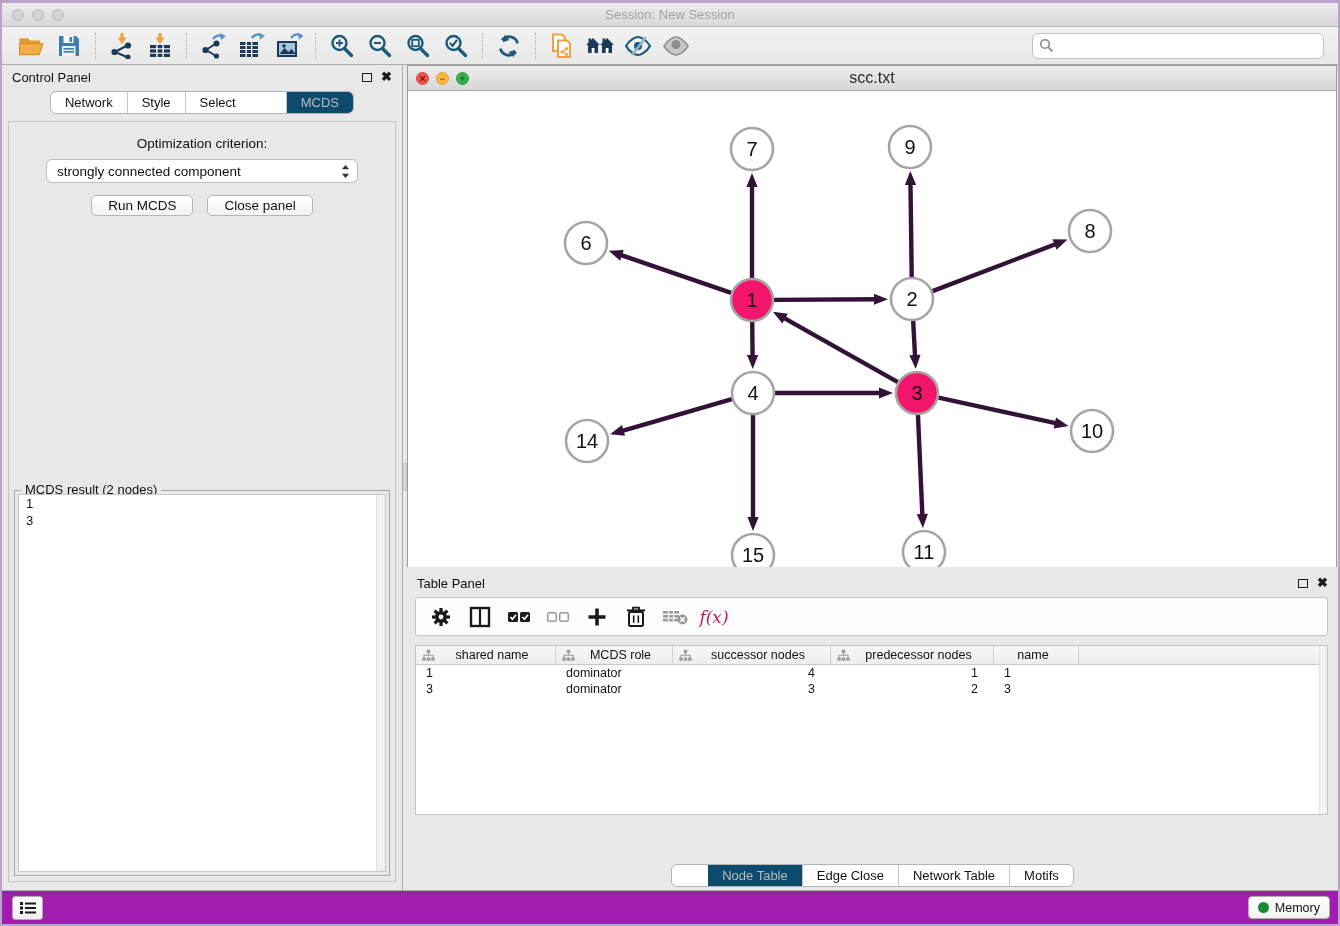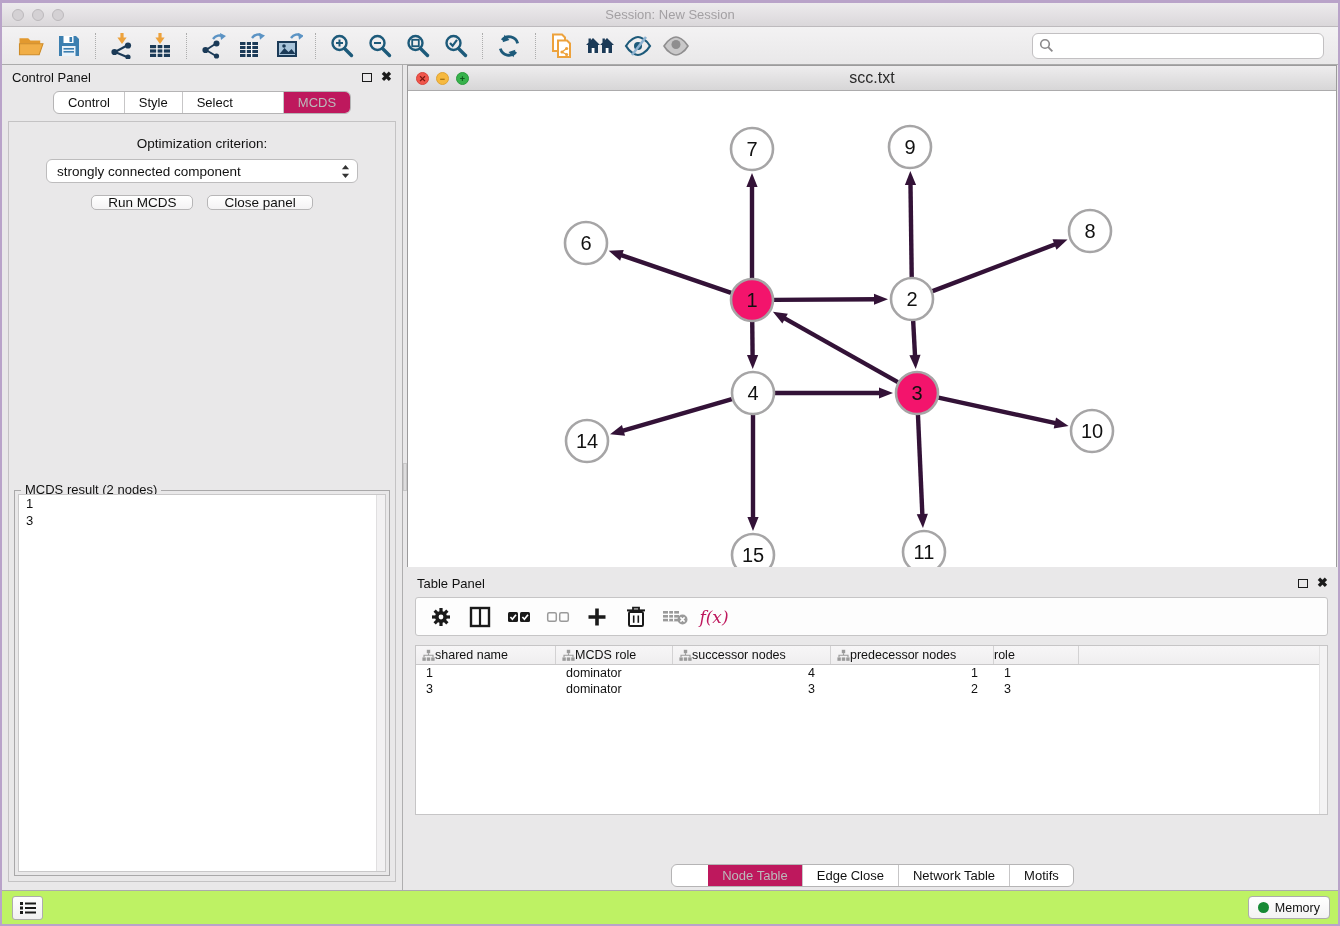--- a/index.html
+++ b/index.html
@@ -30,31 +30,31 @@
   .panel-header { height:24px; display:flex; align-items:center; padding:0 10px; }
   .panel-header .ph-title { font-size:13px; color:#111; flex:1; }
   .ph-ctrl { display:flex; gap:9px; align-items:center; }
   .float-ico { width:10px; height:9px; border:1.6px solid #1A1A1A; display:inline-block; }
   .close-ico { font-size:13px; font-weight:bold; color:#1A1A1A; line-height:10px; }
 
   .tabstrip { display:flex; justify-content:center; margin-top:2px; }
   .tabgroup { display:flex; border:1px solid #B5B4B5; border-radius:6px; overflow:hidden; background:#fff; }
   .tab { font-size:13px; padding:3px 14px; color:#111; border-left:1px solid #C7C6C7; white-space:nowrap; }
   .tab:first-child { border-left:none; }
-  .tab.selected { background:#be185d; color:#BBBABB;margin-left:36px; }
+  .tab.selected { background:#0c4a6e; color:#BBBABB;margin-left:36px; }
 
   .cp-content { position:absolute; left:6px; right:6px; top:56px; bottom:8px;
     border:1px solid #C4C3C4; background:#E9E8E9; }
   .opt-label { text-align:center; font-size:13.5px; margin-top:14px; color:#111; }
   .opt-select { position:relative; margin:8px auto 0; width:312px; height:24px; background:#fff;
     border:1px solid #BDBCBD; border-radius:6px; display:flex; align-items:center;
     padding:0 22px 0 10px; font-size:13.5px; color:#111; }
   .opt-select .chev { position:absolute; right:7px; top:4px; }
   .btn-row { display:flex; justify-content:center; gap:14px; margin-top:12px; }
-  .pbtn { height:15px; padding:0 16px; background:linear-gradient(#FFFFFF,#F4F3F4);
+  .pbtn { height:21px; padding:0 16px; background:linear-gradient(#FFFFFF,#F4F3F4);
     border:1px solid #B7B6B7; border-radius:5px; font-size:13.5px; color:#111;
     display:flex; align-items:center; }
 
   .result-group { position:absolute; left:5px; right:5px; top:368px; bottom:5px;
     border:1px solid #A9A8A9; }
   .result-legend { position:absolute; top:-9px; left:6px; background:#E9E8E9; padding:0 4px;
     font-size:13px; color:#111; }
   .result-list { position:absolute; inset:3px; background:#fff; border:1px solid #C9C8C9; overflow:hidden; }
   .result-scroll { position:absolute; right:0; top:0; bottom:0; width:9px; background:#F2F1F2; border-left:1px solid #E0DFE0; }
   .result-line { font-size:13px; color:#111; padding:1px 0 1px 7px; }
@@ -84,28 +84,28 @@
   .tp-toolbar { position:absolute; left:8px; right:10px; top:30px; height:39px; background:#FDFDFD;
     border:1px solid #C6C5C6; border-radius:3px; display:flex; align-items:center; padding:0 12px; gap:13px; }
   .tp-ico { display:flex; align-items:center; justify-content:center; width:26px; height:26px; }
   .fx-glyph { font-family:"DejaVu Serif", serif; font-style:italic; font-size:17px; color:#be185d; }
   .tp-table { position:absolute; left:8px; right:10px; top:78px; height:170px; background:#fff;
     border:1px solid #C6C5C6; overflow:hidden; }
   .tp-scroll { position:absolute; right:0; top:0; bottom:0; width:8px; background:#F4F3F4; border-left:1px solid #E3E2E3; }
   .thead { display:flex; border-bottom:1px solid #C9C8C9; background:linear-gradient(#F7F6F7,#EFEEEF); height:19px; }
   .th { display:flex; align-items:center; font-size:12.5px; color:#111; border-right:1px solid #D3D2D3; position:relative; }
   .th .tree { margin-left:6px; }
-  .th .th-label { flex:1; padding-right:6px; }
+  .th .th-label { flex:1; text-align:center; padding-right:6px; }
   .trow { display:flex; height:16px; align-items:center; }
   .td { font-size:12.5px; color:#111; overflow:hidden; white-space:nowrap; }
 
   .tp-tabs { position:absolute; left:0; right:0; bottom:3px; display:flex; justify-content:center; }
 
   
-  .statusbar { position:absolute; left:0; right:0; bottom:0; height:34px; background:#bef264;
+  .statusbar { position:absolute; left:0; right:0; bottom:0; height:34px; background:#a21caf;
     border-top:1px solid #ACABAC; }
   .status-left-btn { position:absolute; left:10px; top:5px; width:31px; height:24px;
     background:linear-gradient(#FEFEFE,#F1F0F1); border:1px solid #ADACAD; border-radius:3px;
     display:flex; align-items:center; justify-content:center; }
   .memory-btn { position:absolute; right:8px; top:5px; height:23px; padding:0 9px;
     background:linear-gradient(#FFFFFF,#F3F2F3); border:1px solid #ADACAD; border-radius:4px;
     display:flex; align-items:center; gap:6px; font-size:12.5px; color:#111; }
   .mem-dot { width:11px; height:11px; border-radius:50%; background:#178A35; }
 
   svg { display:block; }
@@ -308,21 +308,21 @@
   <div class="control-panel">
     <div class="panel-header">
       <div class="ph-title">Control Panel</div>
       <div class="ph-ctrl">
         <span class="float-ico"></span>
         <span class="close-ico">✖</span>
       </div>
     </div>
     <div class="tabstrip">
       <div class="tabgroup" id="cp-tabs">
-          <div class="tab">Control</div>
+          <div class="tab">Network</div>
           <div class="tab">Style</div>
           <div class="tab">Select</div>
           <div class="tab selected">MCDS</div>
         </div>
     </div>
     <div class="cp-content">
       <div class="opt-label">Optimization criterion:</div>
       <div class="opt-select">
         <span>strongly connected component</span>
         <span class="chev">
@@ -543,21 +543,21 @@
               <g fill="#9A9A9A">
                 <rect x="4.8" y="0.8" width="3.4" height="3.4"></rect>
                 <rect x="0.4" y="8.4" width="3.4" height="3.4"></rect>
                 <rect x="4.8" y="8.4" width="3.4" height="3.4"></rect>
                 <rect x="9.2" y="8.4" width="3.4" height="3.4"></rect>
               </g>
             </svg>
             <span class="th-label">predecessor nodes</span>
           </div>
           <div class="th" style="width: 85px;">
-            <span class="th-label">role</span>
+            <span class="th-label">name</span>
           </div>
         </div>
       <div id="table-body">
           <div class="trow">
             <div class="td" style="width: 140px; text-align: left; padding: 0px 0px 0px 10px;">1</div>
             <div class="td" style="width: 117px; text-align: left; padding: 0px 0px 0px 10px;">dominator</div>
             <div class="td" style="width: 158px; text-align: right; padding: 0px 16px 0px 0px;">4</div>
             <div class="td" style="width: 163px; text-align: right; padding: 0px 16px 0px 0px;">1</div>
             <div class="td" style="width: 85px; text-align: left; padding: 0px 0px 0px 10px;">1</div>
           </div>

